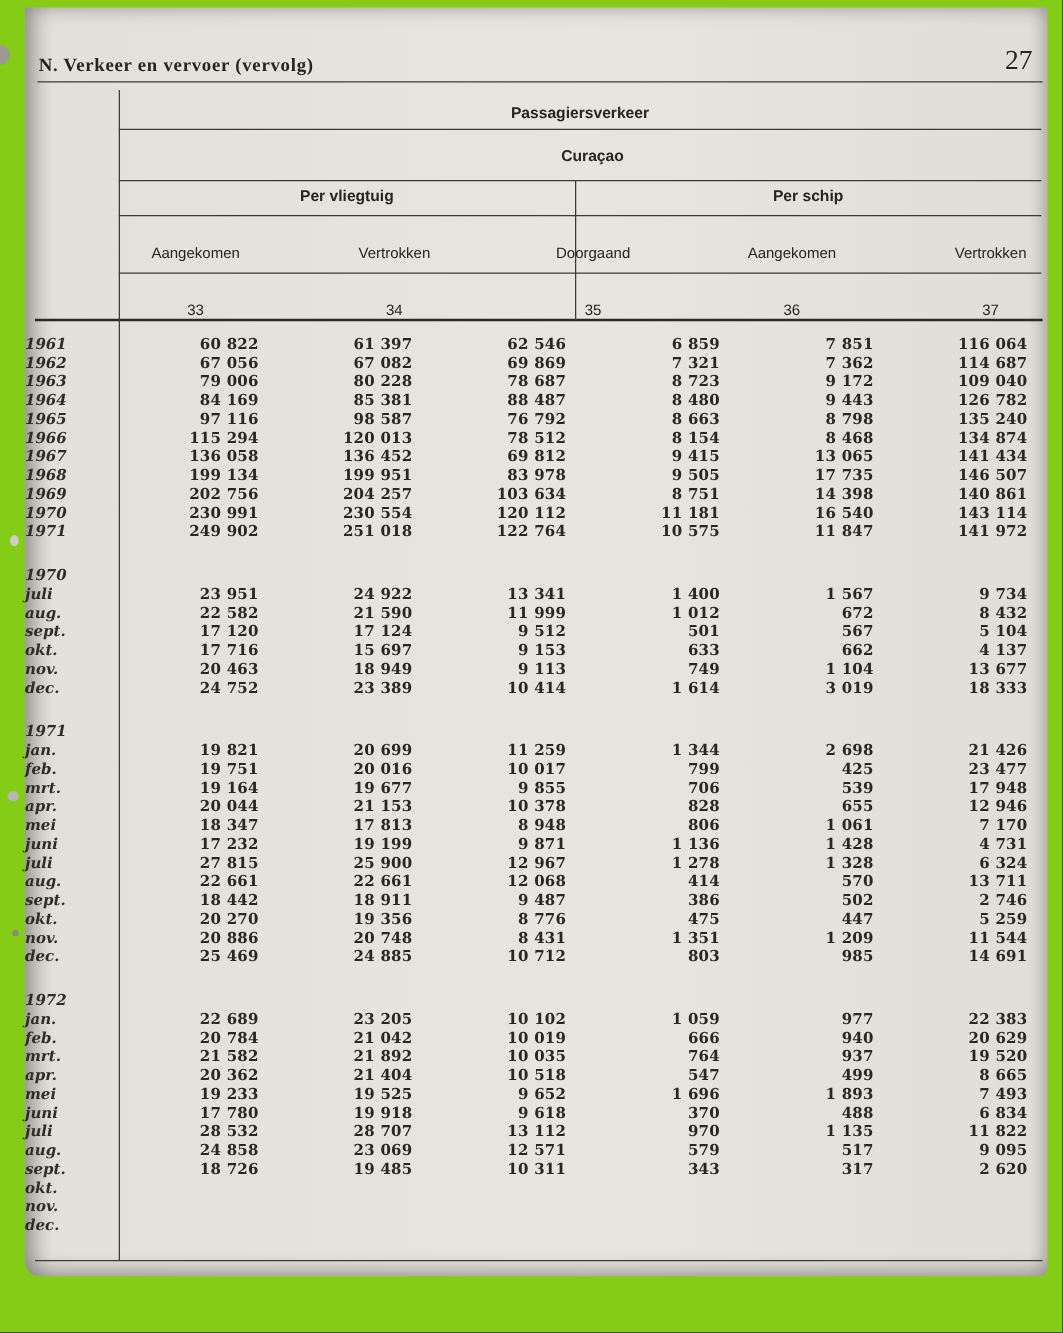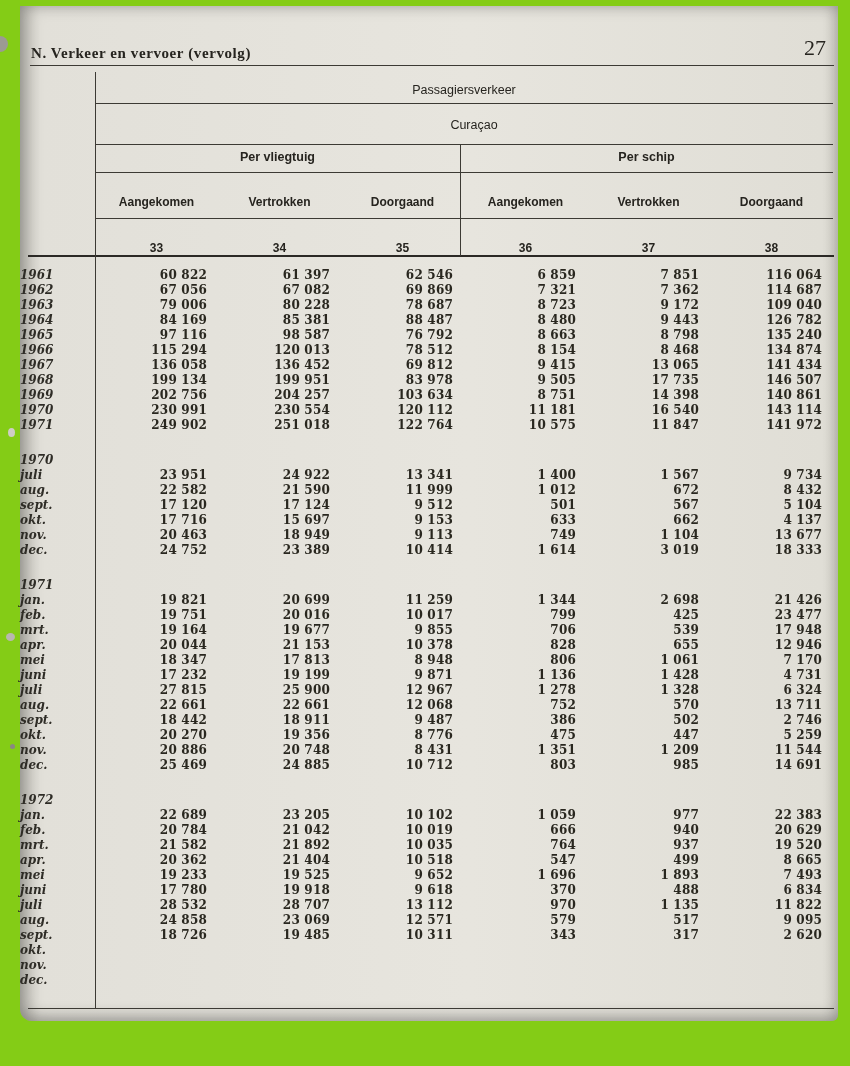--- a/index.html
+++ b/index.html
@@ -13,29 +13,29 @@
   
   .htitle{position:absolute;left:11px;top:39px;font-weight:bold;font-size:15px;
           letter-spacing:0.6px;color:#26241f;}
   .pnum{position:absolute;right:12px;top:29px;font-size:22px;color:#26241f;}
   
   .hline{position:absolute;height:1px;background:#3c3a34;}
   .hline.thick{height:2px;background:#2b2925;}
   .vline{position:absolute;width:1px;background:#3c3a34;}
   
   .t-title,.t-region{position:absolute;left:75px;width:738px;text-align:center;
-        font-family:"Liberation Sans",sans-serif;font-weight:normal;font-size:12.5px;color:#26241f;}
+        font-family:"Liberation Sans",sans-serif;font-weight:bold;font-size:12.5px;color:#26241f;}
   .t-title{top:77px;}
   .t-region{top:112px;padding-left:10px;}
   .grp{position:absolute;text-align:center;font-family:"Liberation Sans",sans-serif;
        font-weight:bold;font-size:12.5px;color:#26241f;}
   .g1{left:75px;width:365px;top:144px;}
   .g2{left:440px;width:373px;top:144px;}
   .chead,.cnums{position:absolute;left:75px;width:738px;display:flex;
-       font-family:"Liberation Sans",sans-serif;font-weight:bold;font-size:12px;color:#26241f;}
+       font-family:"Liberation Sans",sans-serif;font-weight:normal;font-size:12px;color:#26241f;gap:36px;}
   .chead{top:189px;}
   .cnums{top:235px;}
   .chead span,.cnums span{flex:0 0 123px;text-align:center;}
   
   .tbody{position:absolute;left:0;top:262px;width:813px;}
   .sect + .sect{margin-top:20px;}
   .trow{display:flex;height:15px;line-height:15px;}
   .rl{flex:0 0 75px;box-sizing:border-box;
       font-family:"DejaVu Serif",serif;font-style:italic;font-weight:bold;
       font-size:12px;color:#2e2c26;white-space:nowrap;}
@@ -333,21 +333,21 @@
             <div class="c">12 967</div>
             <div class="c">1 278</div>
             <div class="c">1 328</div>
             <div class="c">6 324</div>
           </div>
           <div class="trow">
             <div class="rl">aug.</div>
             <div class="c">22 661</div>
             <div class="c">22 661</div>
             <div class="c">12 068</div>
-            <div class="c">752</div>
+            <div class="c">414</div>
             <div class="c">570</div>
             <div class="c">13 711</div>
           </div>
           <div class="trow">
             <div class="rl">sept.</div>
             <div class="c">18 442</div>
             <div class="c">18 911</div>
             <div class="c">9 487</div>
             <div class="c">386</div>
             <div class="c">502</div>

